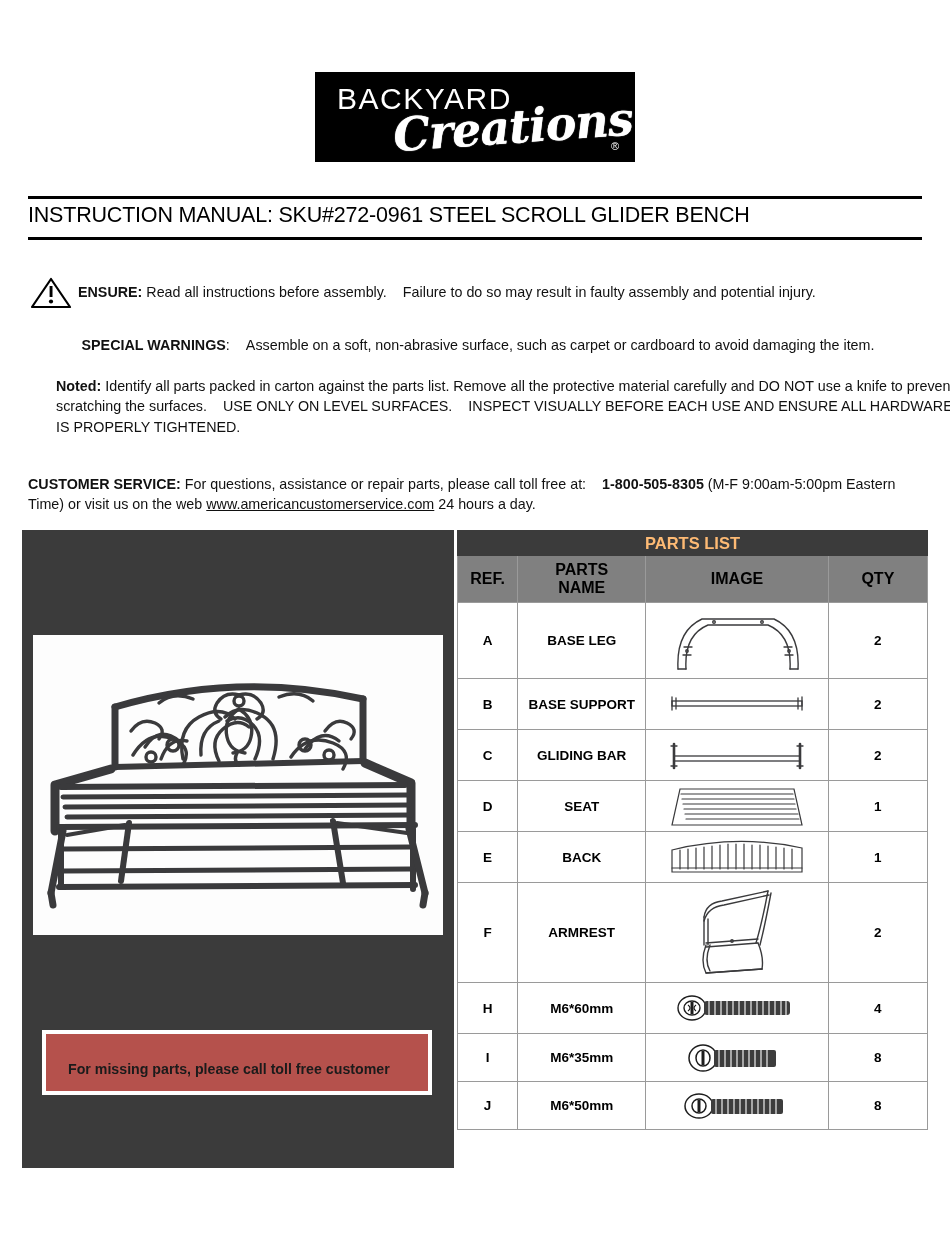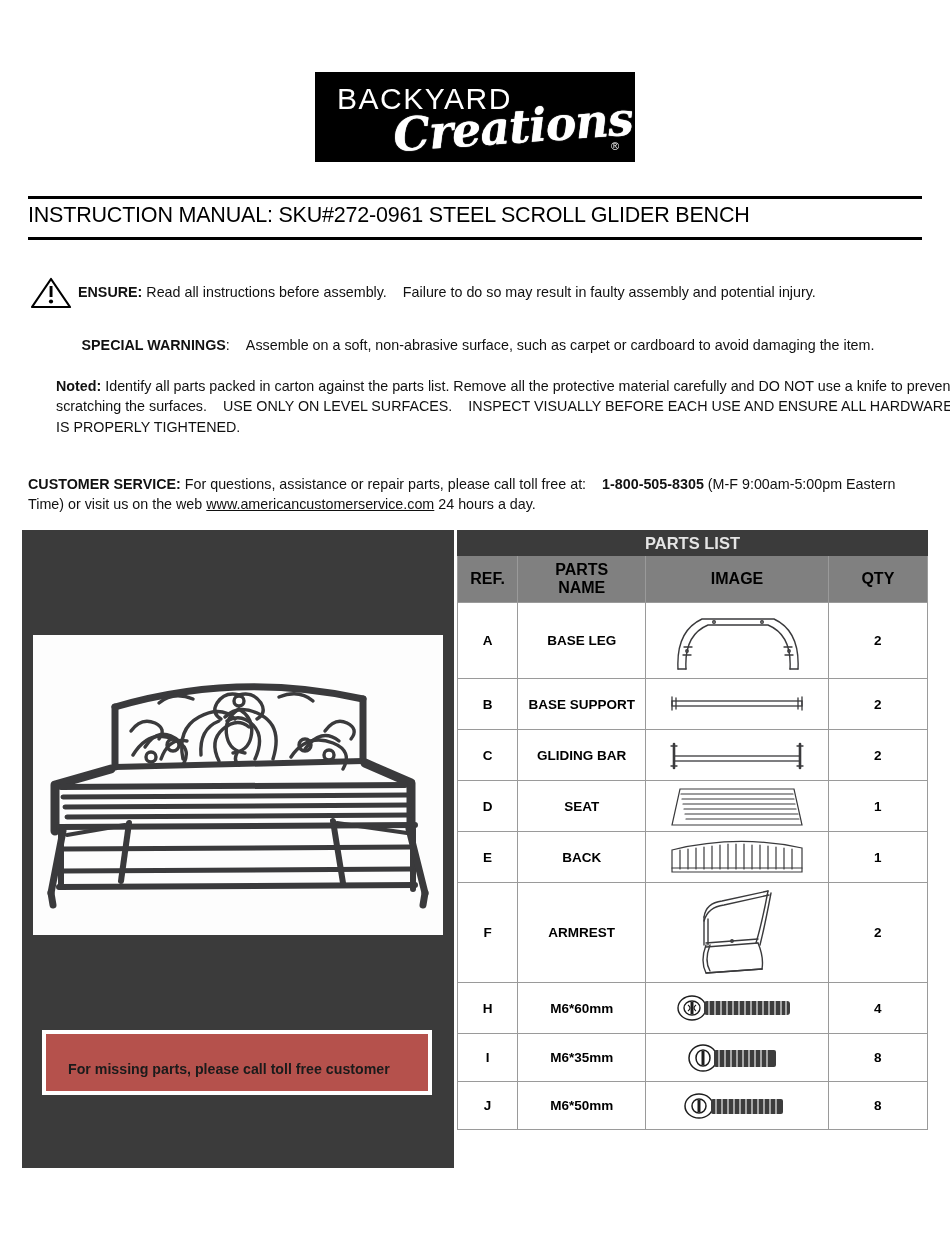--- a/index.html
+++ b/index.html
@@ -148,21 +148,21 @@
     table-layout: fixed;
   }
   .parts-table td, .parts-table th {
     border: 1px solid #9a9a9a;
     padding: 0;
     text-align: center;
     vertical-align: middle;
   }
   .parts-table .hdr-band {
     background: #3b3b3b;
-    color: #e5e5e5;
+    color: #fdba74;
     font-size: 16.5px;
     font-weight: bold;
     height: 24px;
     border: 1px solid #3b3b3b;
   }
   .parts-table .hdr-cell {
     background: #808080;
     color: #000000;
     font-size: 16px;
     font-weight: bold;

